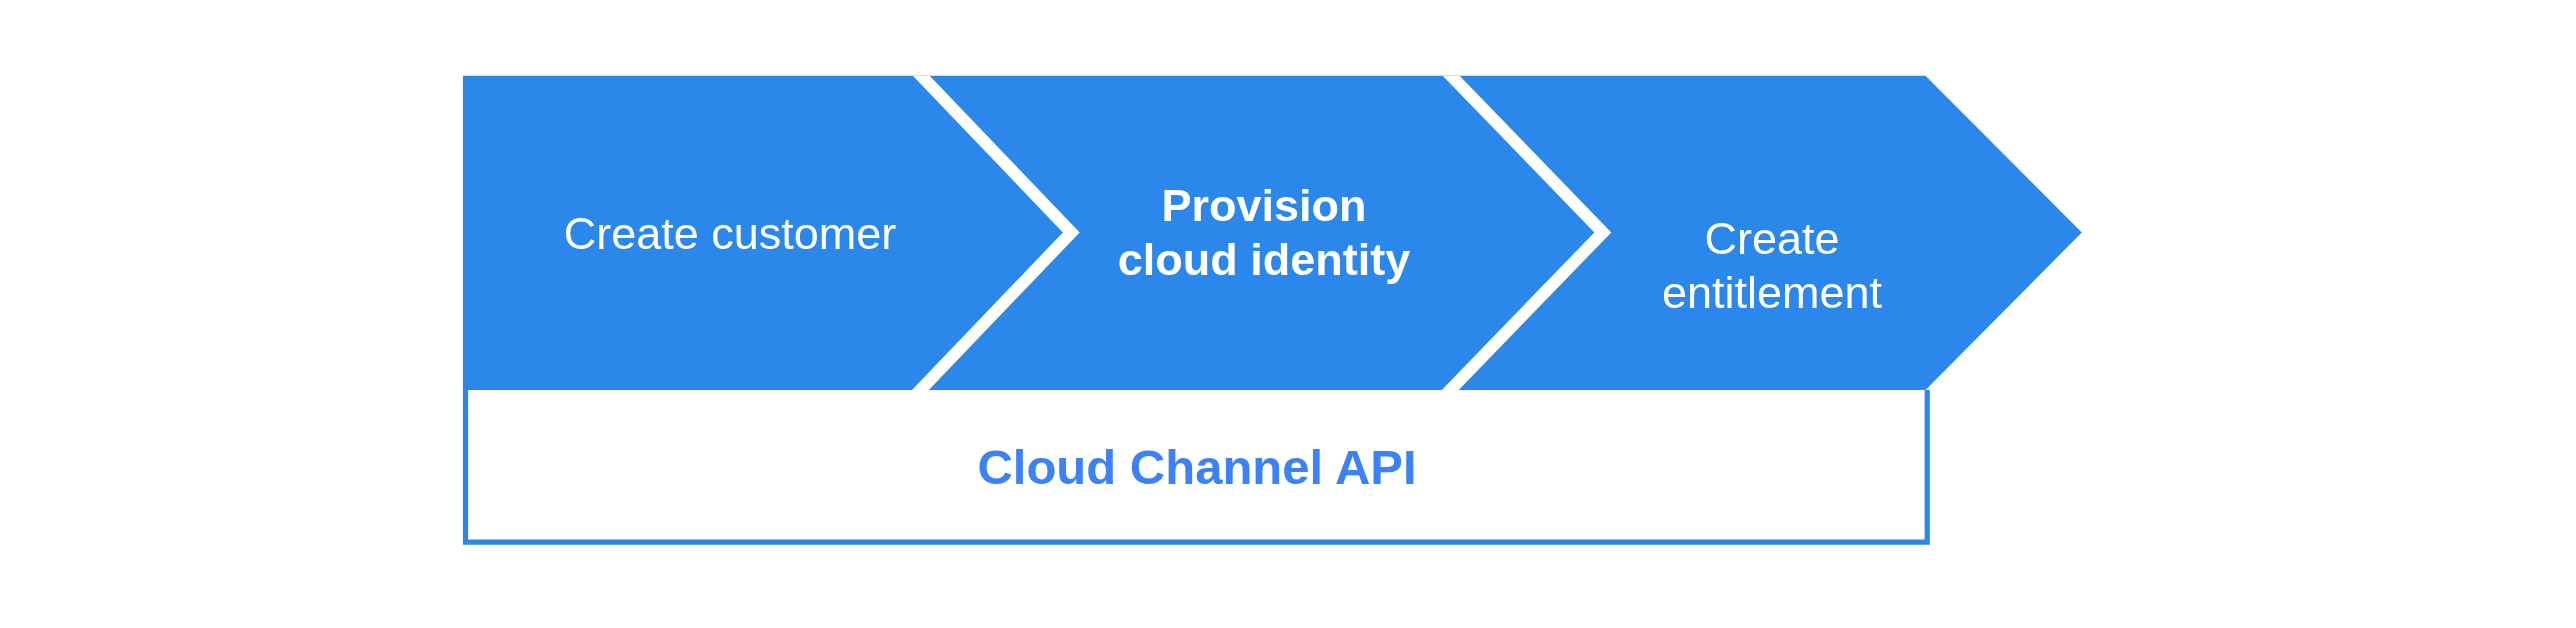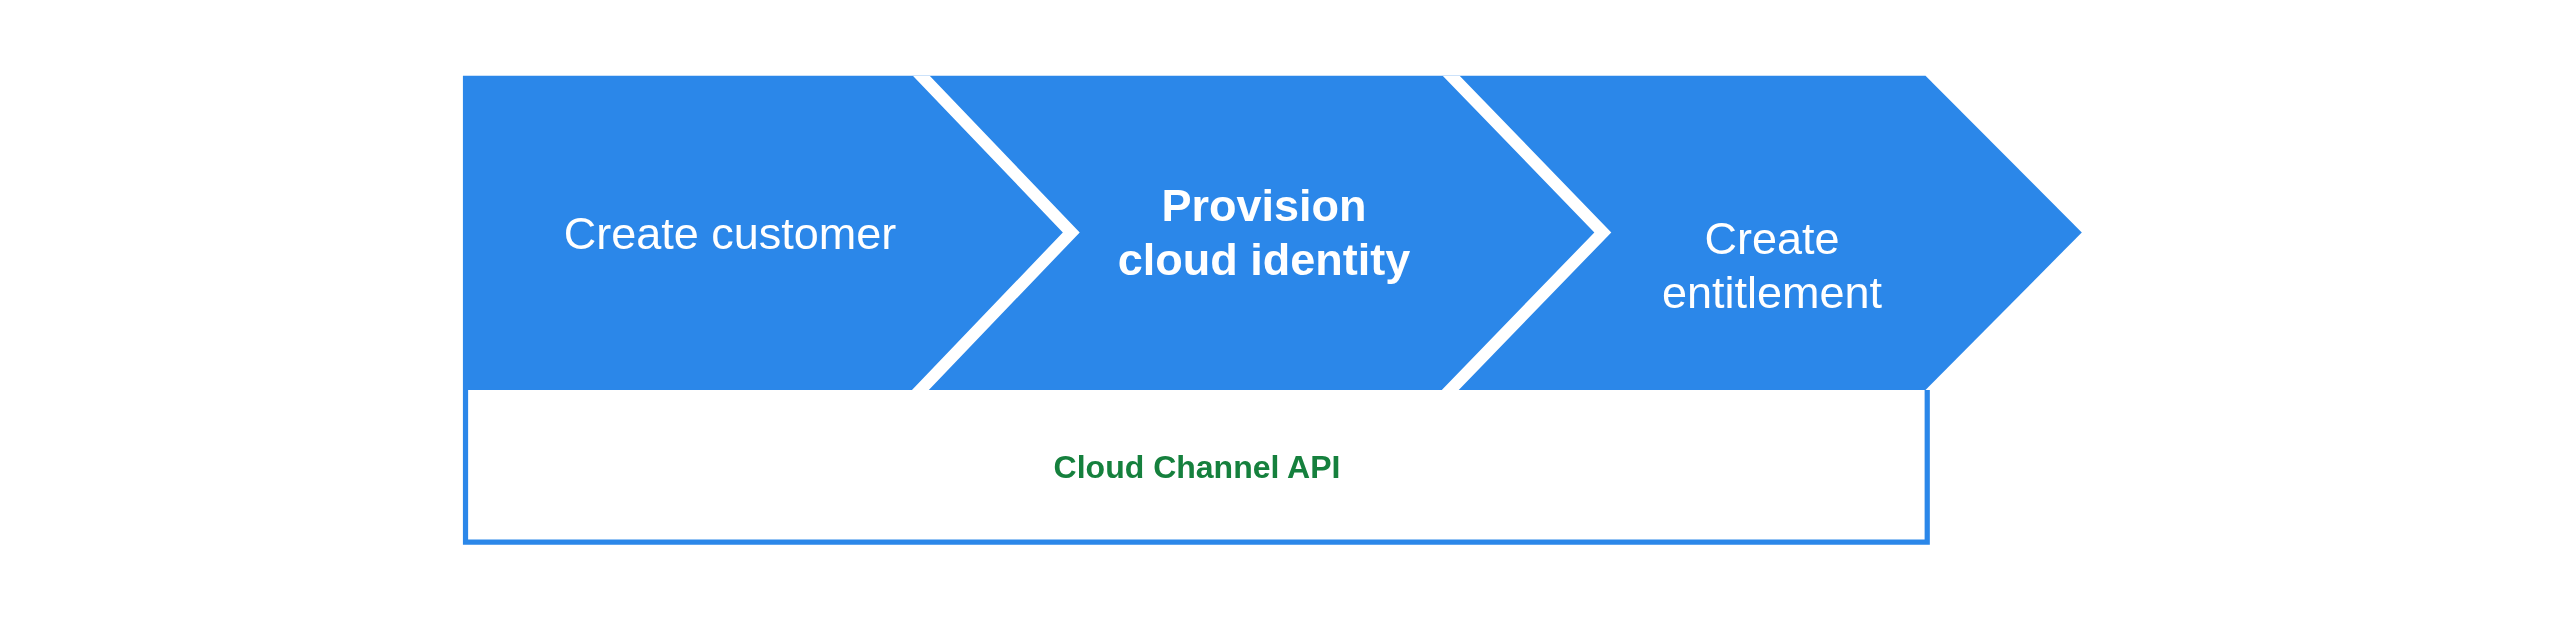--- a/index.html
+++ b/index.html
@@ -30,22 +30,22 @@
     white-space: pre-line;
   }
   .step-label {
     color: #ffffff;
     font-size: 45px;
     line-height: 54px;
     font-weight: 400;
     letter-spacing: 0px;
   }
   .api-label {
-    color: #15803d;
-    font-size: 32px;
+    color: #3b82f6;
+    font-size: 49px;
     line-height: 42px;
     font-weight: 700;
     white-space: nowrap;
   }
 </style>
 </head>
 <body>
 
 <div class="canvas">
 

